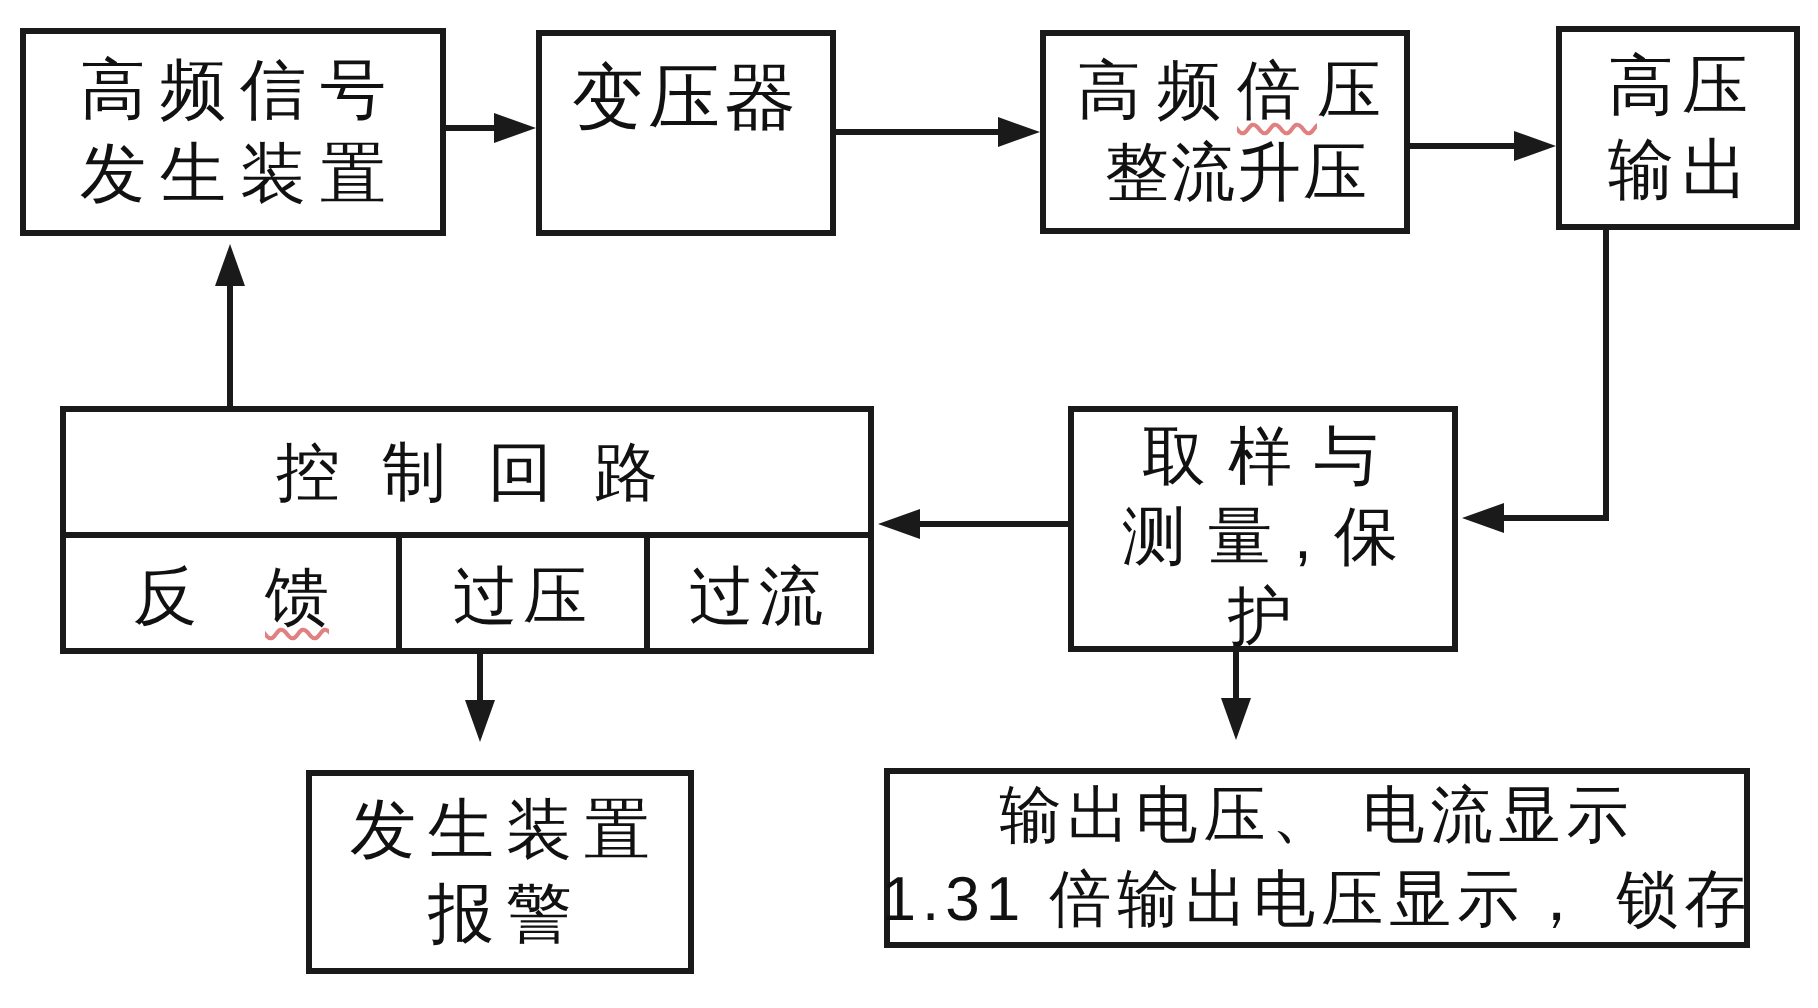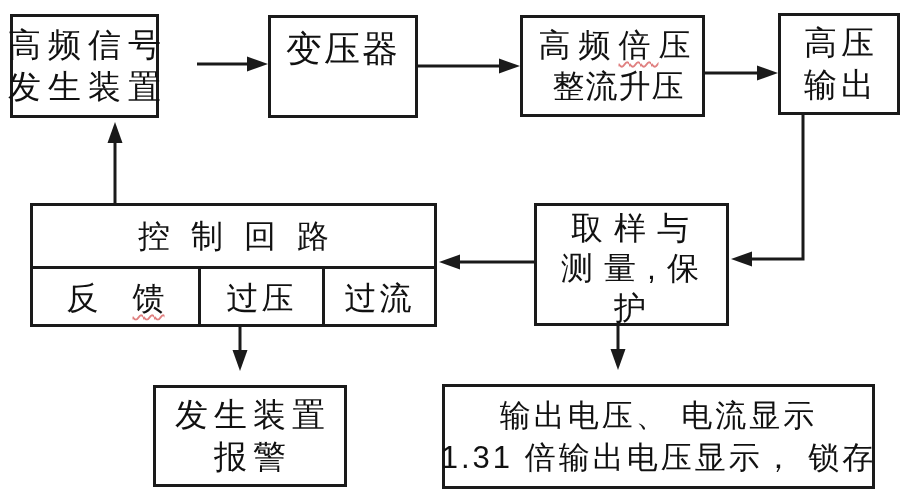--- a/index.html
+++ b/index.html
@@ -28,21 +28,21 @@
     background: #ffffff;
     display: flex;
     flex-direction: column;
     align-items: center;
     justify-content: center;
     text-align: center;
     font-size: 33px;
     line-height: 1.28;
     white-space: nowrap;
   }
-  #box-hf-signal { left: 10px; top: 14px; width: 149px; height: 104px; letter-spacing: 7px; padding-left: 7px; }
+  #box-hf-signal { left: 10px; top: 14px; width: 213px; height: 104px; letter-spacing: 7px; padding-left: 7px; }
   #box-transformer { left: 268px; top: 15px; width: 150px; height: 103px; justify-content: flex-start; padding-top: 8px; font-size: 36px; letter-spacing: 2px; }
   #box-doubler { left: 520px; top: 15px; width: 185px; height: 102px; align-items: center; text-align: left; padding-left: 12px; font-size: 32px; }
   #box-doubler .l1 { letter-spacing: 8px; }
   #box-doubler .l2 { letter-spacing: 1px; }
   #box-hv-output { left: 778px; top: 13px; width: 122px; height: 102px; letter-spacing: 4px; padding-left: 4px; }
   #box-control { left: 30px; top: 203px; width: 407px; height: 124px; display: block; padding: 0; }
   .control-title {
     height: 60px;
     display: flex; align-items: center; justify-content: center;
     font-size: 32px; letter-spacing: 21px; padding-left: 21px;
@@ -61,21 +61,21 @@
   .cell-overvoltage { width: 127px; border-left: 3px solid #1a1a1a; border-right: 3px solid #1a1a1a; letter-spacing: 3px; }
   .cell-overcurrent { flex: 1; letter-spacing: 3px; }
   .cell-feedback .wavy { margin-left: 34px; }
   #box-sampling {
     left: 534px; top: 203px; width: 195px; height: 123px;
     justify-content: space-between; padding-top: 2px;
     font-size: 32px; line-height: 40px; letter-spacing: 11px; padding-left: 8px;
     overflow: hidden;
   }
   #box-alarm { left: 153px; top: 385px; width: 194px; height: 102px; letter-spacing: 6px; padding-left: 6px; font-size: 33px; }
-  #box-display { left: 442px; top: 384px; width: 433px; height: 105px; font-size: 31px; line-height: 42px; letter-spacing: 3px; }
+  #box-display { left: 442px; top: 384px; width: 433px; height: 90px; font-size: 31px; line-height: 42px; letter-spacing: 3px; }
   .wavy {
     text-decoration-line: underline;
     text-decoration-style: wavy;
     text-decoration-color: #e08080;
     text-decoration-thickness: 2px;
     text-underline-offset: 5px;
   }
   .line { display: block; }
 </style>
 </head>

